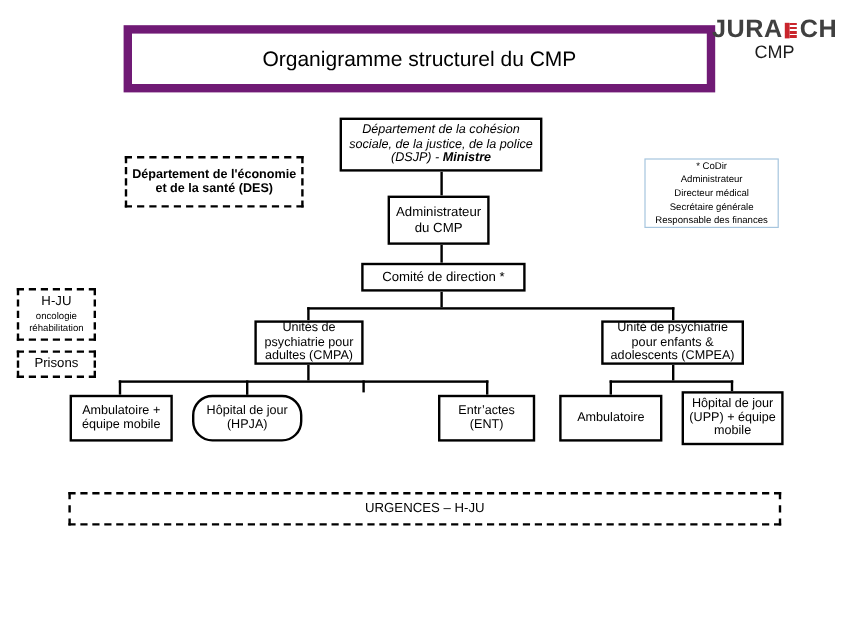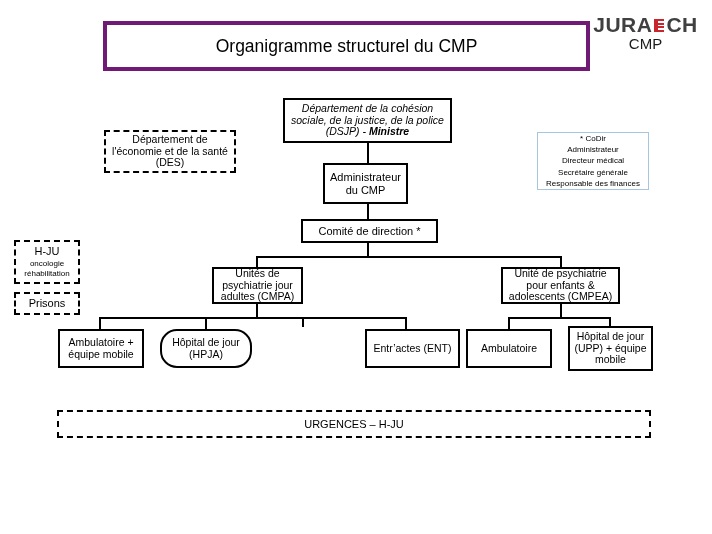--- a/index.html
+++ b/index.html
@@ -4,21 +4,21 @@
 <style>
   html,body{margin:0;padding:0;background:#fff;}
   body{font-family:"Liberation Sans",sans-serif;color:#000;}
   #canvas{position:relative;width:712px;height:534px;background:#fff;overflow:hidden;}
   .node{position:absolute;box-sizing:border-box;background:#fff;border:2px solid #000;
         display:flex;align-items:center;justify-content:center;text-align:center;
         font-size:10.5px;line-height:1.12;padding:1px 2px;}
   .dashed{border:2px dashed #000;}
   .vline{position:absolute;width:2px;background:#000;}
   .hline{position:absolute;height:2px;background:#000;}
-  .title-box{position:absolute;left:103px;top:21px;width:479px;height:42px;border:4px solid #701a75;
+  .title-box{position:absolute;left:103px;top:21px;width:479px;height:42px;border:7px solid #701a75;
         display:flex;align-items:center;justify-content:center;font-size:17.5px;background:#fff;}
   .logo{position:absolute;left:583px;top:13px;width:125px;text-align:center;}
   .logo-row{display:flex;align-items:center;justify-content:center;font-weight:bold;
         font-size:21px;color:#404040;letter-spacing:.5px;}
   .jura-emblem{display:inline-block;width:10px;height:13px;margin:1px 2px 0 2px;
         background:repeating-linear-gradient(#c9252c 0,#c9252c 2px,#fff 2px,#fff 3.5px);
         border-left:4px solid #c9252c;box-sizing:border-box;}
   .logo-sub{font-size:15px;margin-top:-2px;color:#1b1b1b;}
   .legend{position:absolute;left:537px;top:132px;width:110px;height:56px;border:1px solid #a6c5de;
         background:#fff;display:flex;flex-direction:column;align-items:center;justify-content:center;
@@ -76,49 +76,49 @@
 
   <div class="node" style="left:323px;top:163px;width:85px;height:41px;font-size:11px;">
     <span>Administrateur du CMP</span>
   </div>
 
   <div class="node" style="left:301px;top:219px;width:137px;height:24px;font-size:11px;">
     <span>Comité de direction *</span>
   </div>
 
   <div class="node" style="left:212px;top:267px;width:91px;height:37px;">
-    <span>Unités de psychiatrie jour adultes (CMPA)</span>
+    <span>Unités de psychiatrie pour adultes (CMPA)</span>
   </div>
 
   <div class="node" style="left:501px;top:267px;width:119px;height:37px;">
     <span>Unité de psychiatrie pour enfants &amp; adolescents (CMPEA)</span>
   </div>
 
   <div class="node" style="left:58px;top:329px;width:86px;height:39px;">
     <span>Ambulatoire + équipe mobile</span>
   </div>
 
   <div class="node" style="left:160px;top:329px;width:92px;height:39px;border-radius:17px;">
     <span>Hôpital de jour (HPJA)</span>
   </div>
 
 
-  <div class="node" style="left:365px;top:329px;width:95px;height:39px;">
+  <div class="node" style="left:365px;top:329px;width:81px;height:39px;">
     <span>Entr’actes (ENT)</span>
   </div>
 
   <div class="node" style="left:466px;top:329px;width:86px;height:39px;">
     <span>Ambulatoire</span>
   </div>
 
   <div class="node" style="left:568px;top:326px;width:85px;height:45px;">
     <span>Hôpital de jour (UPP) + équipe mobile</span>
   </div>
 
-  <div class="node dashed" style="left:104px;top:130px;width:132px;height:43px;">
+  <div class="node dashed" style="left:104px;top:130px;width:149px;height:43px;font-weight:bold;">
     <span>Département de l'économie et de la santé (DES)</span>
   </div>
 
   <div class="node dashed" style="left:14px;top:240px;width:66px;height:44px;">
     <div>
       <span class="hju-title">H-JU</span>
       <span class="hju-sub">oncologie</span>
       <span class="hju-sub">réhabilitation</span>
     </div>
   </div>

